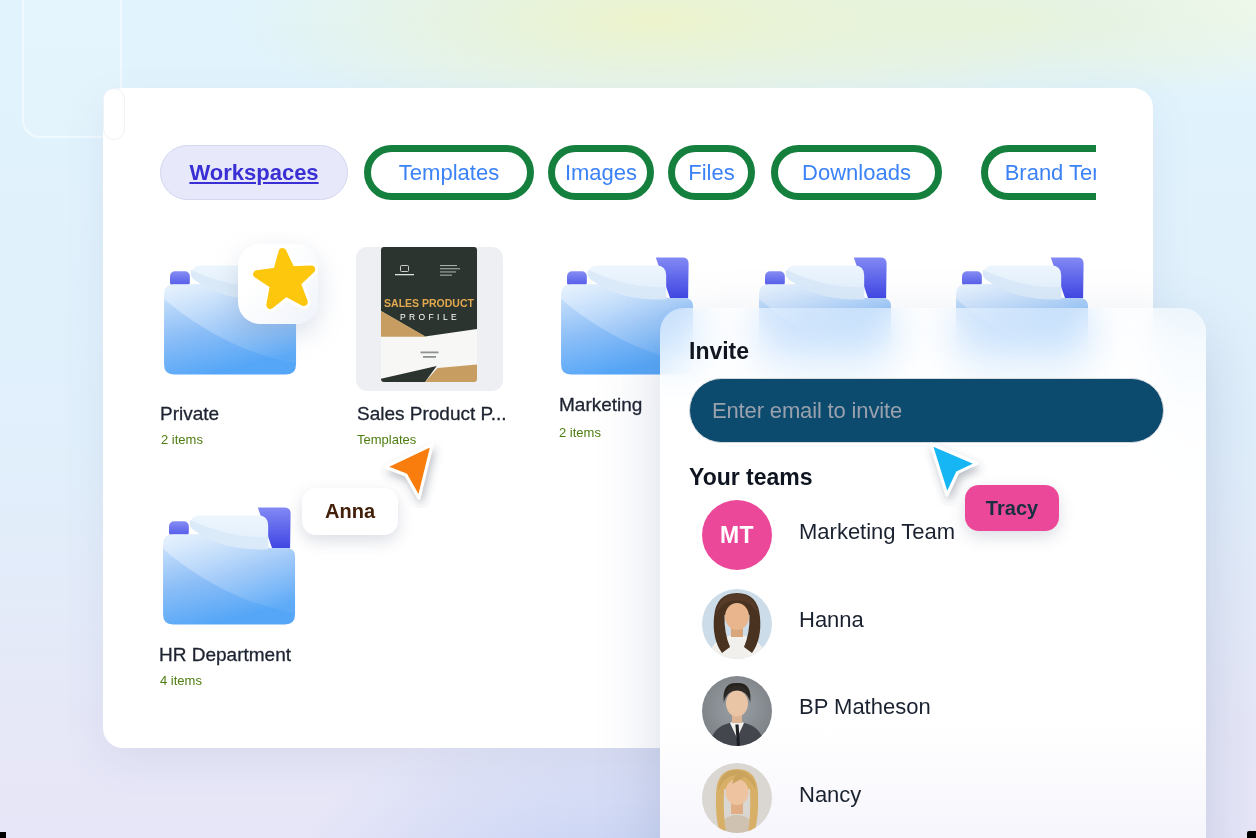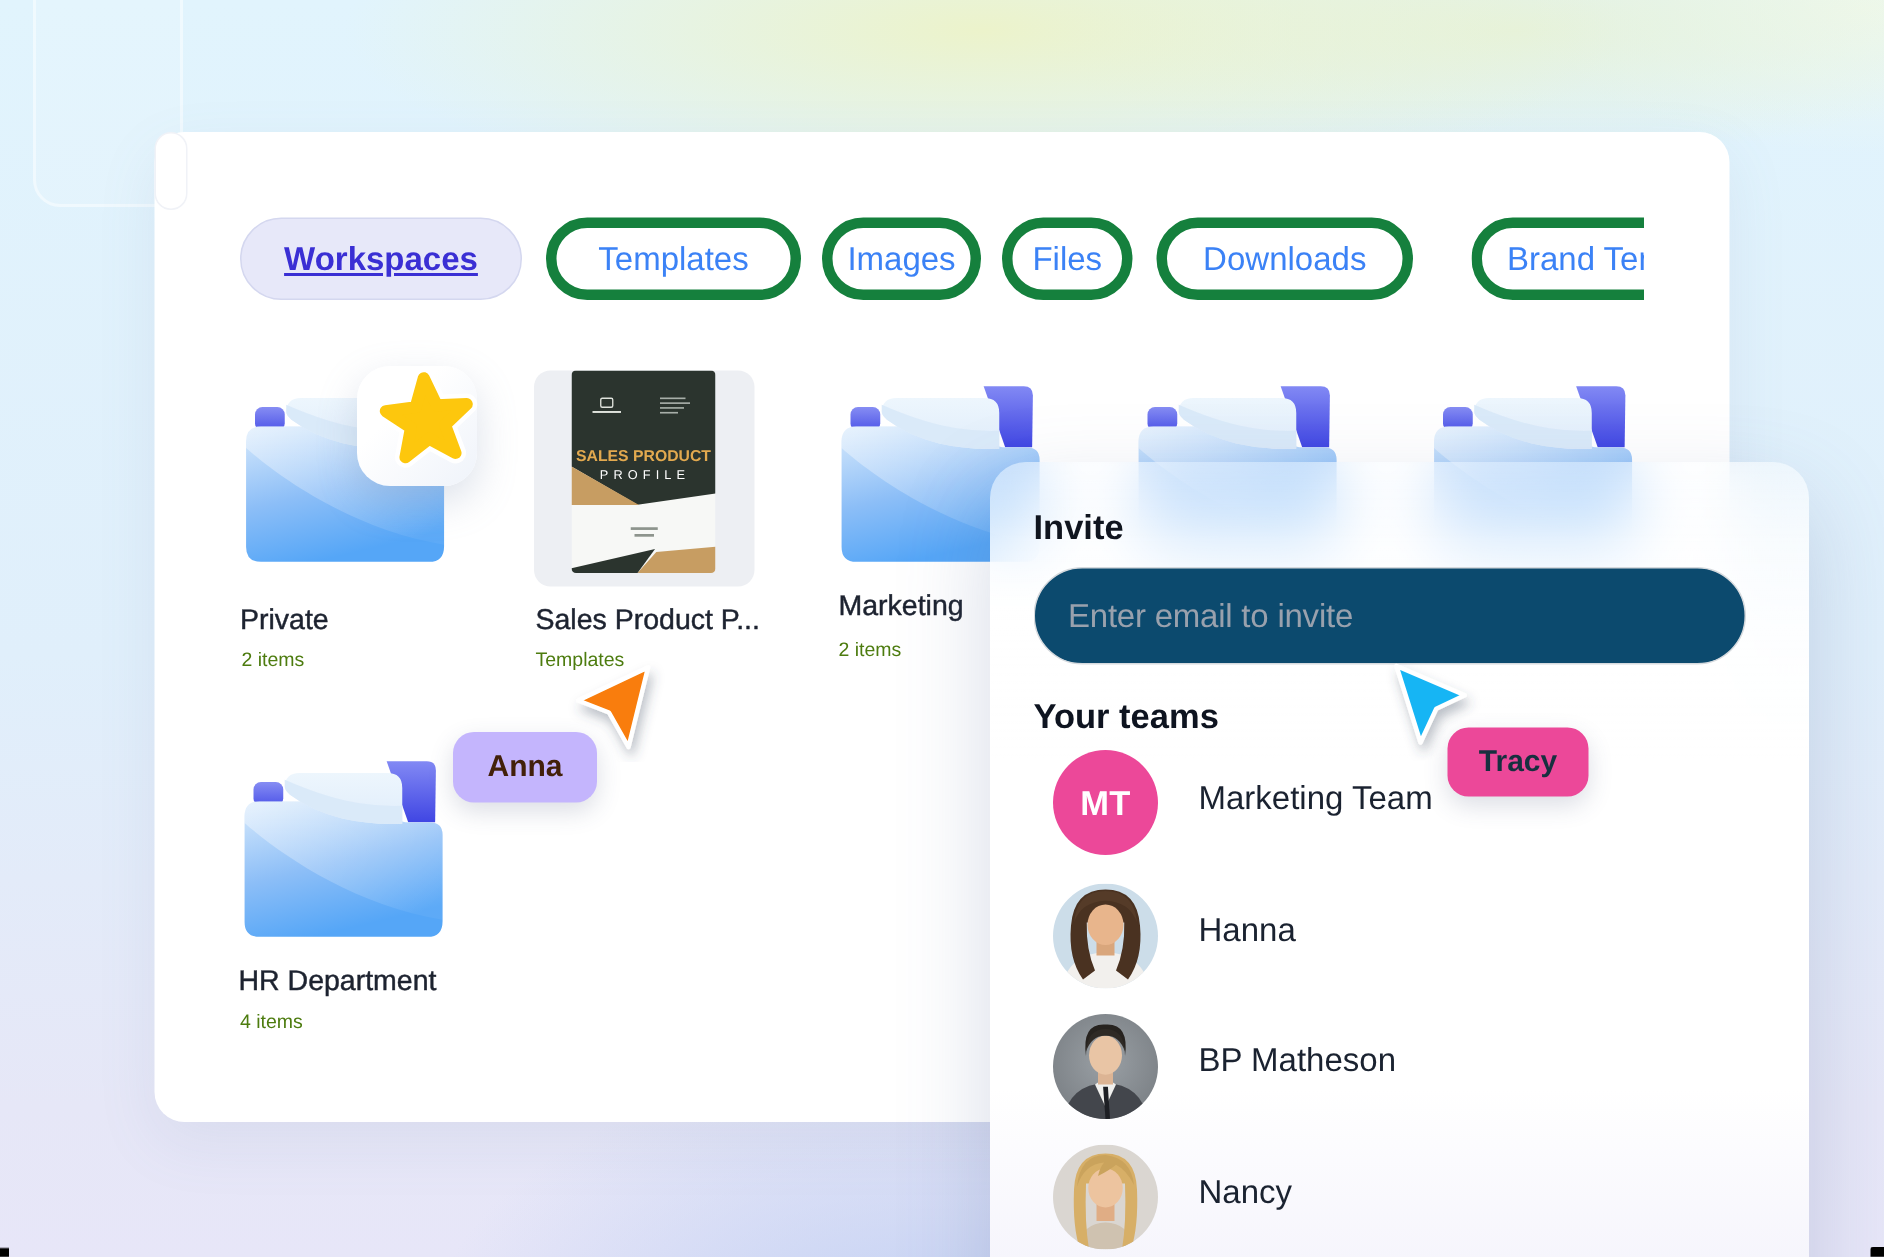--- a/index.html
+++ b/index.html
@@ -37,21 +37,21 @@
   .p-input { position:absolute; left:689px; top:378px; width:475px; height:65px; border-radius:33px;
     border:1.5px solid #d6dade; background:#0c4a6e; display:flex; align-items:center; }
   .p-input span { margin-left:22px; font-size:22px; letter-spacing:-0.15px; color:#99a1ad; }
   .p-teams { position:absolute; left:689px; top:464px; font-size:23px; font-weight:bold; color:#0e1420; }
   .row-label { position:absolute; left:799px; font-size:22px; color:#1a2230; }
   .avatar { position:absolute; left:702px; width:70px; height:70px; border-radius:50%; overflow:hidden; }
   .mt { background:#ec4899; display:flex; align-items:center; justify-content:center;
     color:#fff; font-size:23px; font-weight:bold; letter-spacing:.3px; }
   .tag { position:absolute; height:47px; border-radius:14px; display:flex; align-items:center; justify-content:center;
     font-size:20px; font-weight:bold; box-shadow:0 6px 16px rgba(60,70,110,.18); }
-  .tag.anna { left:302px; top:488px; width:96px; background:#c4b5fd; color:#42200a; }
+  .tag.anna { left:302px; top:488px; width:96px; background:#ffffff; color:#42200a; }
   .tag.tracy { left:965px; top:485px; width:94px; height:46px; background:#ec4899; color:#17303f; }
   .corner { position:absolute; background:#000; }
 </style>
 </head>
 <body>
   <div class="bg"></div>
   <div class="deco"></div>
   <div class="card"></div>
   <div class="notch"></div>
 

